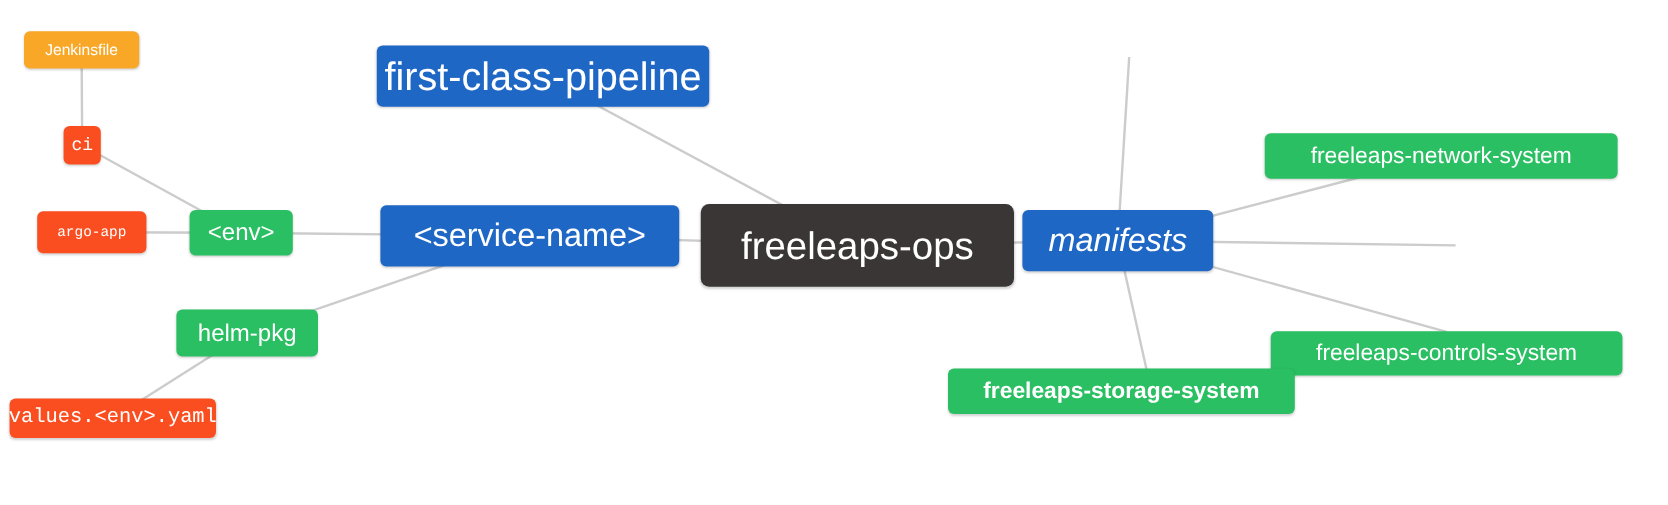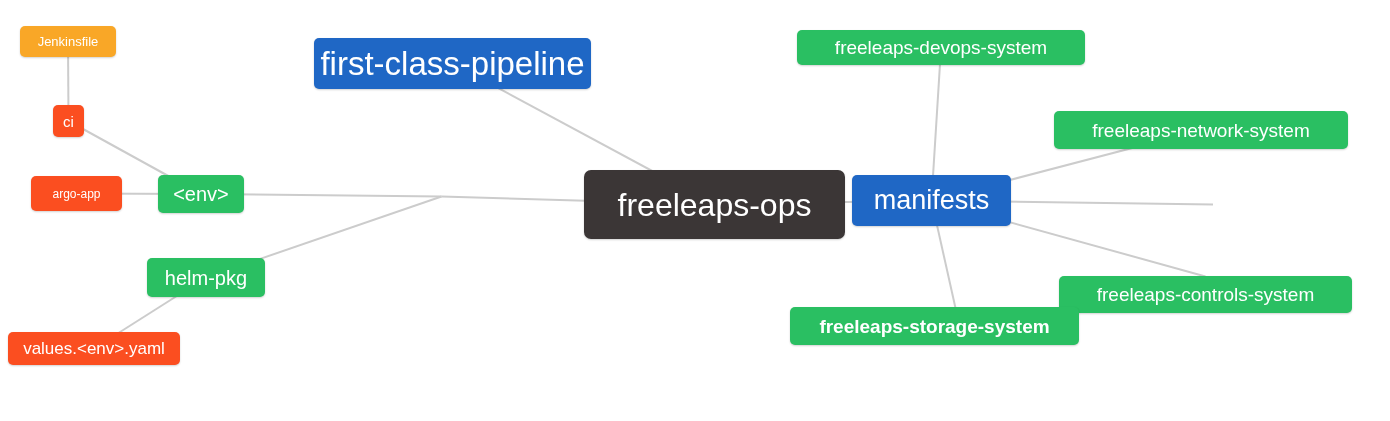--- a/index.html
+++ b/index.html
@@ -35,21 +35,21 @@
     color: var(--text, #ffffff);
     border-radius: 5px;
     box-shadow: 0 1px 2px rgba(0,0,0,0.18);
     white-space: nowrap;
     cursor: pointer;
     line-height: 1;
     box-sizing: border-box;
   }
   .c-blue   { background: var(--primary_bg, #1f67c5); }
   .c-green  { background: var(--green_bg,  #2abf62); }
-  .c-red    { background: var(--red_bg,    #fb4e20); }
+  .c-red    { background: var(--red_bg,    #fb4e20); font-family: Liberation Mono, monospace; }
   .c-orange { background: var(--orange_bg, #f9a727); }
   .c-dark   { background: var(--root_bg,   #3b3636); border-radius: 7px; }
 </style>
 </head>
 <body>
 
 <div id="canvas">
   <svg id="edges" xmlns="http://www.w3.org/2000/svg">
       <line x1="714.5" y1="204.5" x2="452.5" y2="63.5"></line>
       <line x1="714.5" y1="204.5" x2="441.5" y2="196.5"></line>
@@ -70,30 +70,30 @@
   <div class="node c-orange" style="left:20px; top:26px; width:96px; height:31px; font-size:13px;">Jenkinsfile</div>
 
   <div class="node c-red" style="left:53px; top:105px; width:31px; height:32px; font-size:15px;">ci</div>
 
   <div class="node c-red" style="left:31px; top:176px; width:91px; height:35px; font-size:12px;">argo-app</div>
 
   <div class="node c-green" style="left:158px; top:175px; width:86px; height:38px; font-size:20px;">&lt;env&gt;</div>
 
   <div class="node c-blue" style="left:314px; top:38px; width:277px; height:51px; font-size:33px;">first-class-pipeline</div>
 
+  <div class="node c-blue" style="left:317px; top:171px; width:249px; height:51px; font-size:27px;">&lt;service-name&gt;</div>
 
   <div class="node c-green" style="left:147px; top:258px; width:118px; height:39px; font-size:20px;">helm-pkg</div>
 
   <div class="node c-red" style="left:8px; top:332px; width:172px; height:33px; font-size:17px;">values.&lt;env&gt;.yaml</div>
 
   <div class="node c-dark" style="left:584px; top:170px; width:261px; height:69px; font-size:32px;">freeleaps-ops</div>
 
-  <div class="node c-blue" style="left:852px; top:175px; width:159px; height:51px; font-size:27px;">manifests</div>
+  <div class="node c-blue" style="left:852px; top:175px; width:159px; height:51px; font-size:27px;font-style:italic;">manifests</div>
 
-  <div class="node c-green" style="left:797px; top:30px; width:288px; height:35px; font-size:19px;">freeleaps-devops-system</div>
 
   <div class="node c-green" style="left:1054px; top:111px; width:294px; height:38px; font-size:19px;">freeleaps-network-system</div>
 
 
   <div class="node c-green" style="left:1059px; top:258px; width:293px; height:37px; font-size:19px;margin-top:18px;">freeleaps-controls-system</div>
 
   <div class="node c-green" style="left:790px; top:307px; width:289px; height:38px; font-size:19px;font-weight:bold;">freeleaps-storage-system</div>
 </div>
 
 </body></html>

